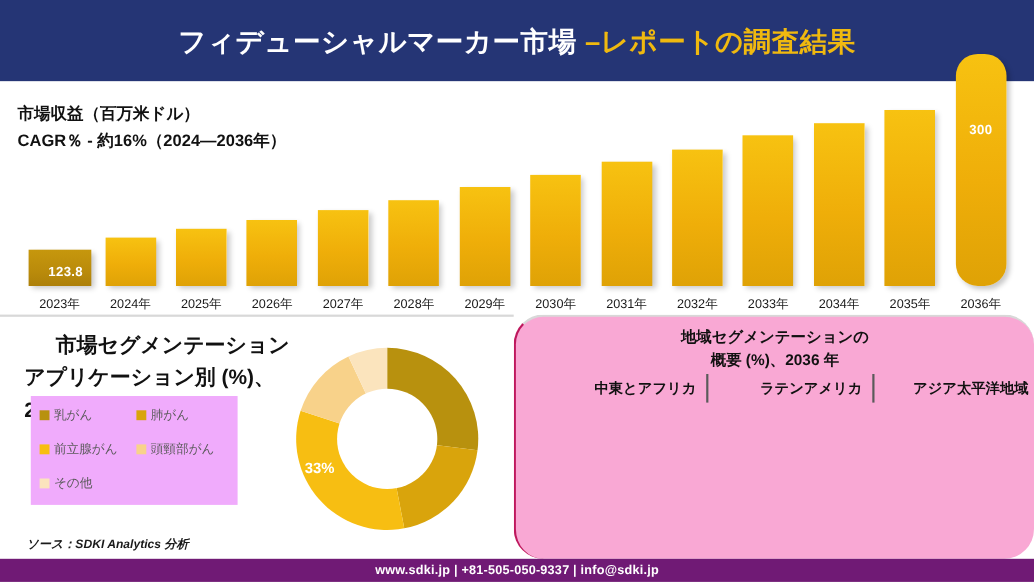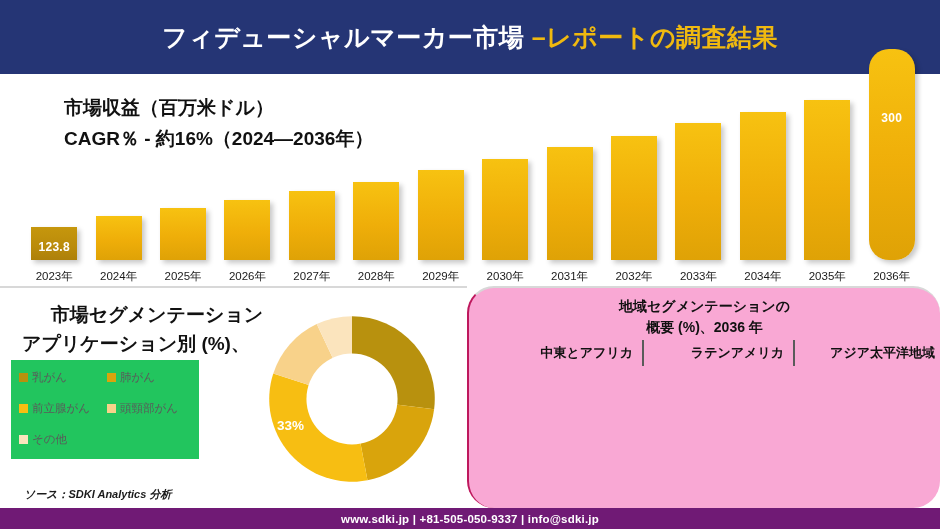--- a/index.html
+++ b/index.html
@@ -40,25 +40,24 @@
     left: 0; top: 74px;
     width: 940px; height: 210px;
     background: #ffffff;
   }
   #revenue-heading {
     position: absolute;
     left: 16px; top: 18px;
     line-height: 1.65;
   }
   #revenue-heading div {
-    font-size: 19px;
+    font-size: 15px;
     font-weight: bold;
     color: #111111;
     white-space: nowrap;
-    margin-left: 48px;
   }
 
   #column-chart {
     position: absolute;
     left: 22px;
     right: 16px;
     bottom: 0px;
     top: 4px;
     display: flex;
     align-items: flex-end;
@@ -83,20 +82,21 @@
     width: 46px;
     position: relative;
     background: linear-gradient(180deg, #F7C211 0%, #EFAE09 55%, #DFA206 100%);
     box-shadow: 3px 3px 5px rgba(0,0,0,0.22);
     display: flex;
     align-items: flex-start;
     justify-content: center;
   }
   .col-bar.first-bar {
     background: linear-gradient(180deg, #C6970D 0%, #BA8B0B 60%, #AD800A 100%);
+    padding-left: 11px;
   }
   .col-bar-value {
     color: #ffffff;
     font-size: 12px;
     font-weight: bold;
     margin-top: 14px;
     letter-spacing: 0.3px;
   }
   .col-bar-value.bottom-anchored { margin-top: 26px; }
   .col-label {
@@ -137,23 +137,23 @@
     font-size: 19px;
     font-weight: bold;
     color: #111111;
     line-height: 1.55;
   }
   #segment-title .st-line1 { display: block; text-align: center; }
   #segment-title .st-line2 { display: block; text-align: left; }
 
   #segment-legend {
     position: absolute;
-    left: 11px; top: 72px;
+    left: 28px; top: 72px;
     width: 188px;
-    background: #22c55e;
+    background: #f0abfc;
     padding: 10px 8px 12px 8px;
     display: grid;
     grid-template-columns: 1fr 1fr;
     row-gap: 16px;
     column-gap: 4px;
     box-sizing: border-box;
   }
   .legend-item {
     display: flex;
     align-items: center;

